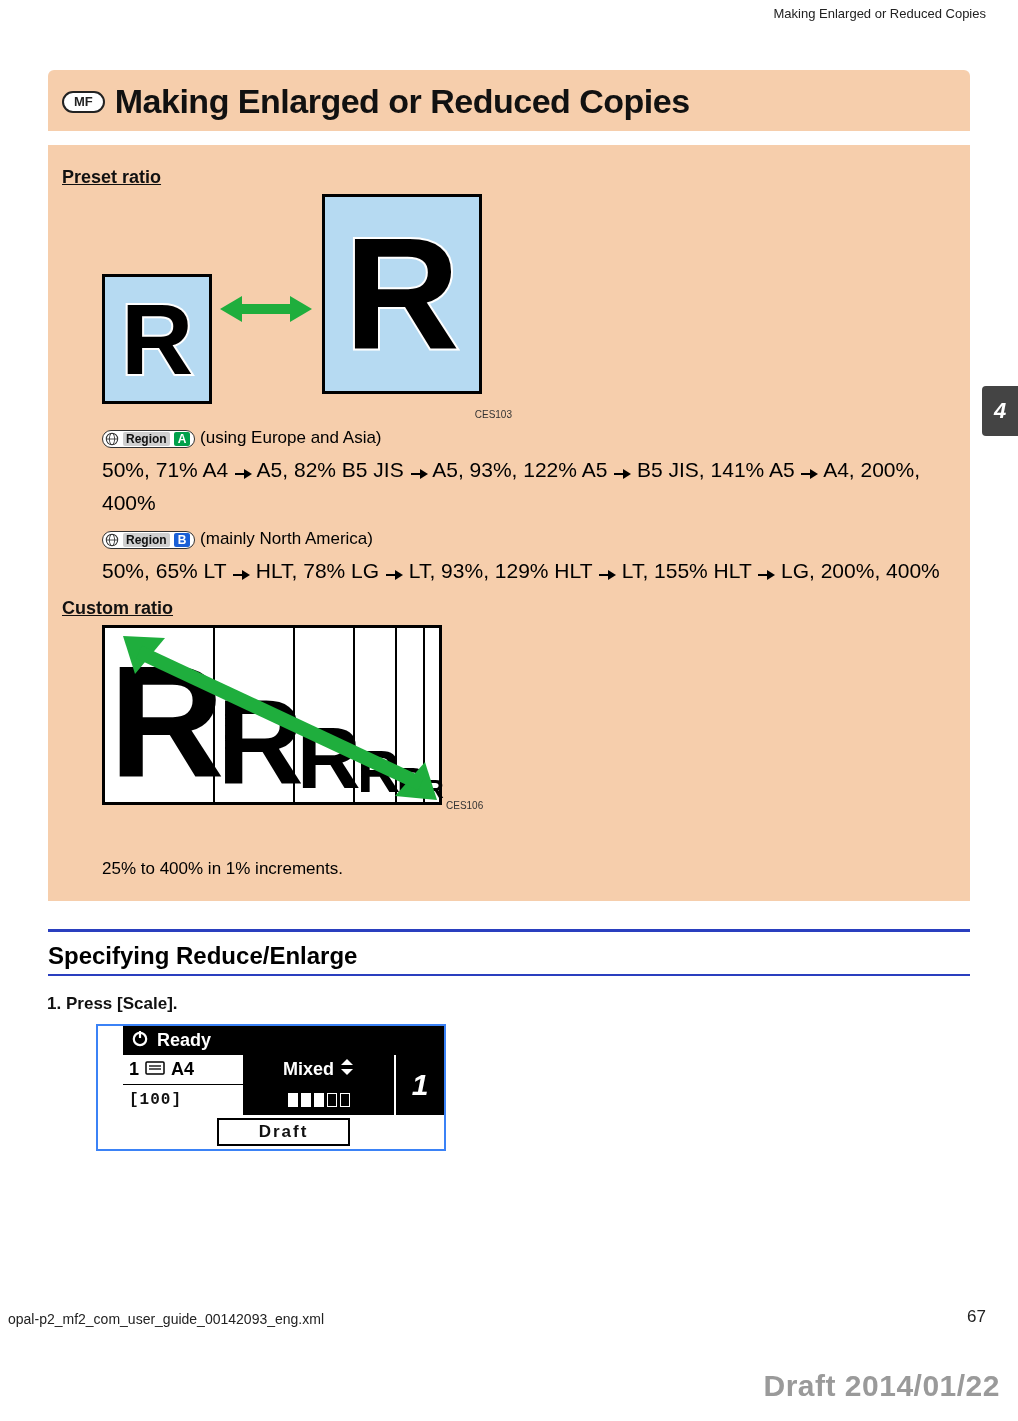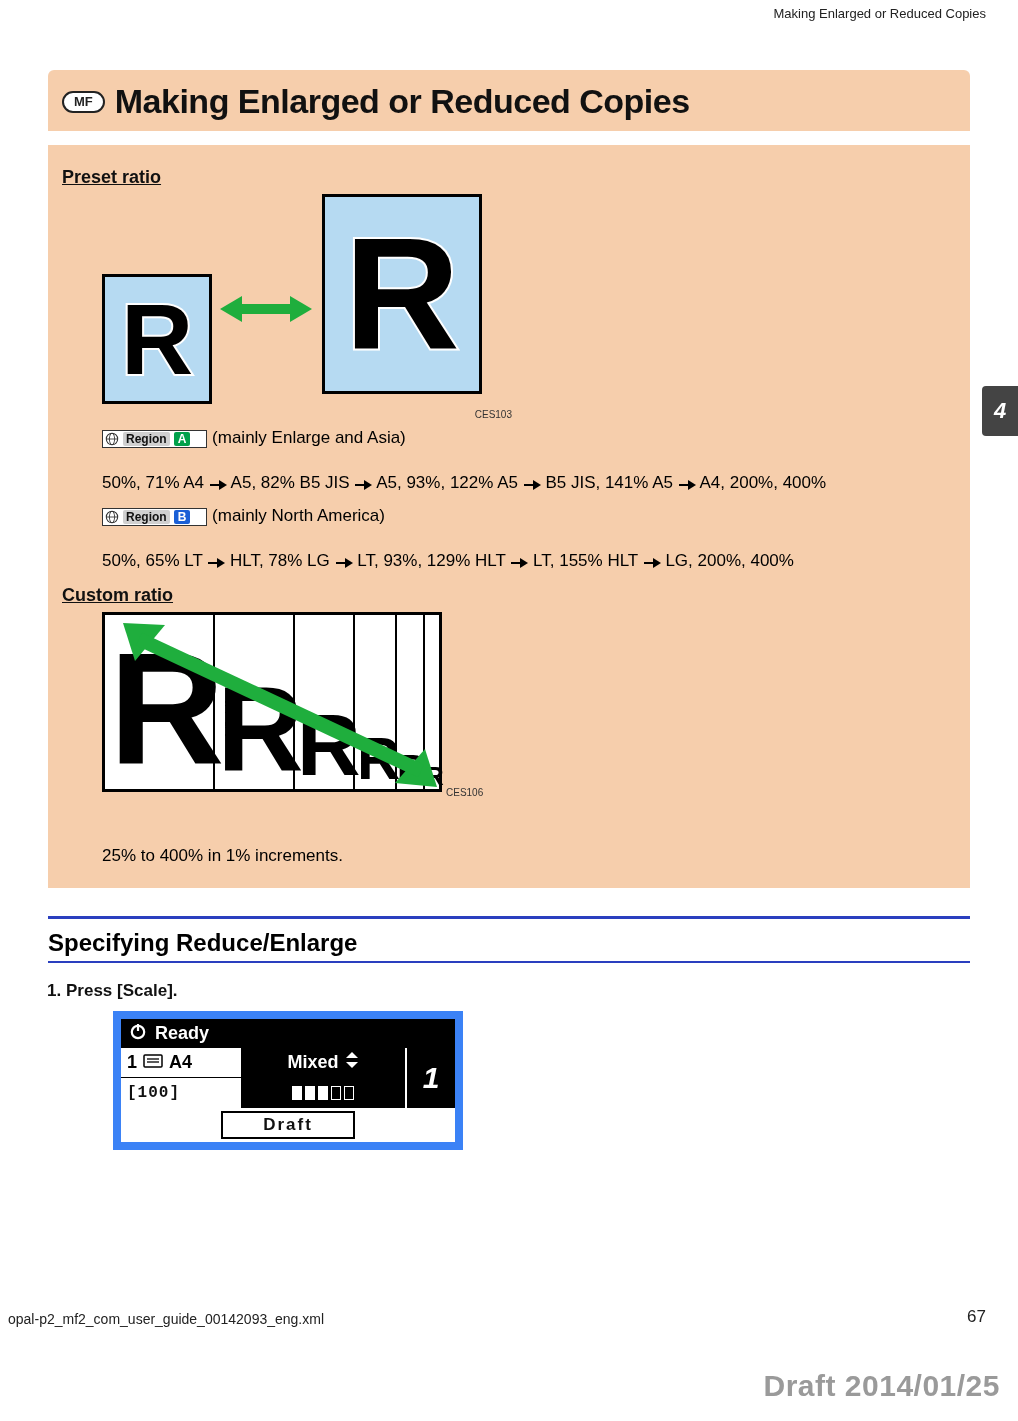--- a/index.html
+++ b/index.html
@@ -89,22 +89,22 @@
   .fig-caption {
     position: absolute;
     font-size: 10px;
     color: #333;
   }
   .region-badge {
     display: inline-flex;
     align-items: center;
     gap: 4px;
     border: 1px solid #333;
-    border-radius: 0;
-    padding: 1px 16px 1px 2px;
+    border-radius: 9px;
+    padding: 1px 4px 1px 2px;
     background: #fff;
     font-size: 12px;
     font-weight: 700;
     vertical-align: middle;
   }
   .region-badge .reg-label {
     font-family: Arial, sans-serif;
     font-size: 12px;
     font-weight: 700;
     background: #d0d0d0;
@@ -115,21 +115,21 @@
   .region-badge .reg-letter {
     font-family: Arial, sans-serif;
     font-weight: 900;
     color: #fff;
     padding: 0 4px;
     border-radius: 2px;
   }
   .reg-a .reg-letter { background: #00a04a; }
   .reg-b .reg-letter { background: #1a5fd6; }
   .region-line { margin-left: 40px; font-size: 17px; }
-  .ratio-text { margin: 22px 0 10px 40px; font-size: 17px; line-height: 1.55; }
+  .ratio-text { margin: 6px 0 10px 40px; font-size: 21px; line-height: 1.55; }
   .arrow-inline svg { vertical-align: -4px; }
   .fig-custom {
     width: 380px; height: 210px;
     position: relative;
     margin-top: 6px;
   }
   .custom-frame {
     position: absolute;
     left: 0; top: 0;
     width: 340px; height: 180px;
@@ -147,25 +147,26 @@
   }
   h2.section {
     font-size: 24px;
     font-weight: 700;
     margin: 0 0 4px 0;
   }
   .rule-blue.thin { height: 2px; margin: 4px 0 18px 0; }
   ol.steps { margin: 0 0 0 18px; padding: 0; }
   ol.steps li { font-size: 17px; font-weight: 700; color: #111; margin-bottom: 10px; }
   .lcd {
-    margin: 10px 0 0 47px;
+    margin: 10px 0 0 30px;
     width: 350px;
-    border: 8px solid #3b82f6;
+    border: 2px solid #3b82f6;
     background: #fff;
     font-family: Arial, sans-serif;
+    padding-left: 25px;
   }
   .lcd-top {
     background: #000;
     color: #fff;
     display: flex;
     align-items: center;
     gap: 8px;
     padding: 3px 8px;
     font-size: 18px;
   }
@@ -319,21 +320,21 @@
     <div class="region-line" style="margin-top:14px;">
       <span class="region-badge reg-a">
         <svg class="globe-svg" viewBox="0 0 16 16">
             <circle cx="8" cy="8" r="6.5" fill="none" stroke="#333" stroke-width="1.2"></circle>
             <ellipse cx="8" cy="8" rx="3" ry="6.5" fill="none" stroke="#333" stroke-width="1"></ellipse>
             <line x1="1.5" y1="8" x2="14.5" y2="8" stroke="#333" stroke-width="1"></line>
           </svg>
         <span class="reg-label">Region</span>
         <span class="reg-letter">A</span>
       </span>
-      <span>(mainly Enlarge and Asia)</span>
+      <span>(using Europe and Asia)</span>
     </div>
     <div class="ratio-text">
       <span>50%, 71% A4 </span><span class="arrow-inline"><svg width="18" height="14" viewBox="0 0 18 14">
             <line x1="1" y1="7" x2="12" y2="7" stroke="#000" stroke-width="2"></line>
             <polygon points="18,7 10,2 10,12" fill="#000"></polygon>
           </svg></span><span> A5, 82% B5 JIS </span><span class="arrow-inline"><svg width="18" height="14" viewBox="0 0 18 14">
             <line x1="1" y1="7" x2="12" y2="7" stroke="#000" stroke-width="2"></line>
             <polygon points="18,7 10,2 10,12" fill="#000"></polygon>
           </svg></span><span> A5, 93%, 122% A5 </span><span class="arrow-inline"><svg width="18" height="14" viewBox="0 0 18 14">
             <line x1="1" y1="7" x2="12" y2="7" stroke="#000" stroke-width="2"></line>
@@ -462,13 +463,13 @@
           <div class="scale-btn">Draft</div>
         </div>
       </div>
     </li>
   </ol>
 
 </div>
 
 <div class="footer-file">opal-p2_mf2_com_user_guide_00142093_eng.xml</div>
 <div class="footer-page">67</div>
-<div class="draft">Draft 2014/01/25</div>
+<div class="draft">Draft 2014/01/22</div>
 
 </body></html>

